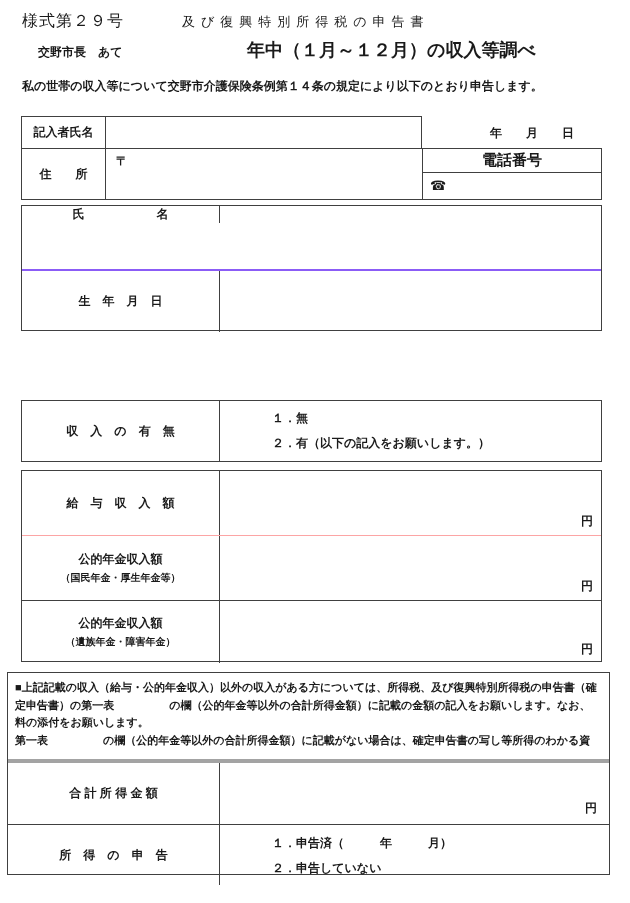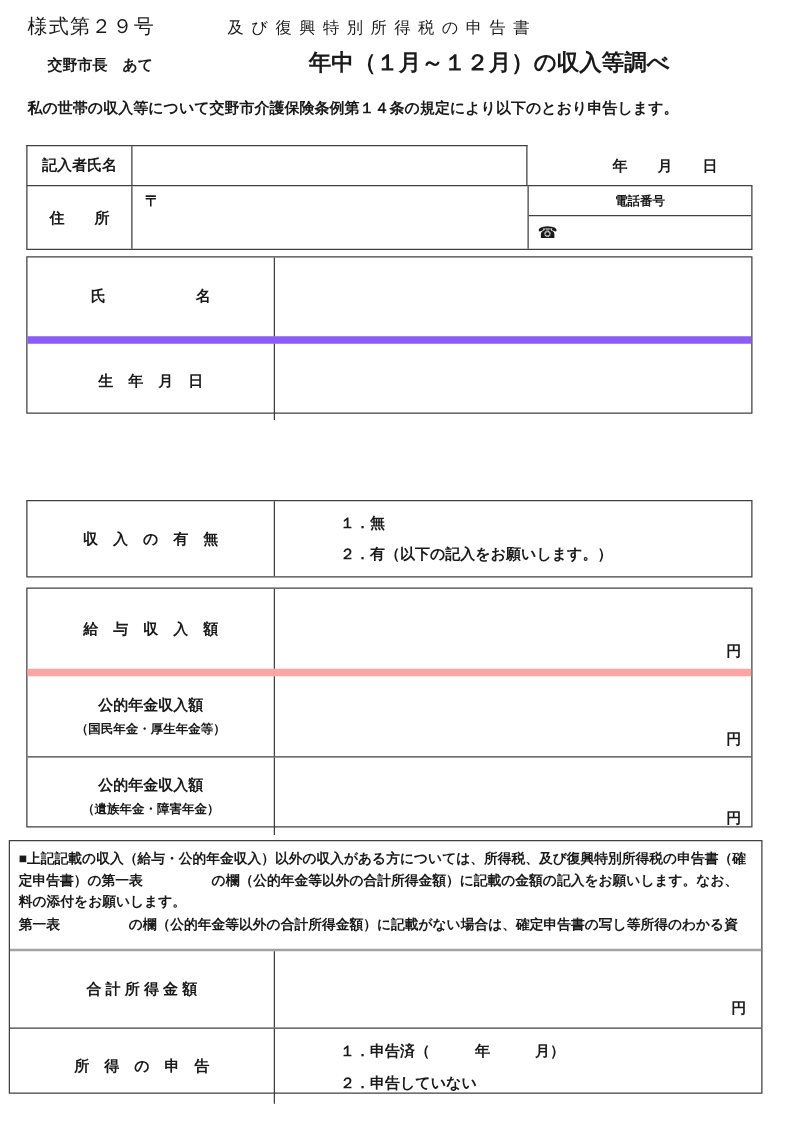--- a/index.html
+++ b/index.html
@@ -5,21 +5,21 @@
   html,body{margin:0;padding:0;background:#ffffff;}
   #page{
     position:relative;width:630px;height:903px;background:#ffffff;
     font-family:"Liberation Sans","DejaVu Sans",sans-serif;
     color:#1a1a1a;overflow:hidden;
   }
   .abs{position:absolute;box-sizing:border-box;}
   .bx{border:1px solid #404040;}
   .serif{font-family:"Liberation Serif","DejaVu Serif",serif;}
   .b12{font-size:12px;font-weight:bold;white-space:pre;}
-  .b11{font-size:10px;font-weight:bold;white-space:pre;}
+  .b11{font-size:15px;font-weight:bold;white-space:pre;}
   .b13{font-size:18px;font-weight:bold;white-space:pre;}
   .cellc{display:flex;align-items:center;justify-content:center;white-space:pre;}
   .lblcol{border-right:1px solid #404040;}
   .yen{position:absolute;right:8px;bottom:5px;font-size:12px;font-weight:bold;}
   .optline{line-height:25px;white-space:pre;margin-left:44px;}
   .noteline{font-size:11px;font-weight:bold;line-height:17.5px;white-space:pre;}
   .sublbl{font-size:10px;font-weight:bold;margin-top:3px;white-space:pre;}
 </style>
 </head>
 <body>
@@ -46,40 +46,40 @@
     </div>
     <div class="abs" style="left:401px;top:0;right:0;height:100%;">
       <div class="cellc b11" style="height:23px;border-bottom:1px solid #404040;">電話番号</div>
       <div style="height:28px;">
         <span class="abs" style="left:7px;top:29px;font-size:13px;font-weight:bold;">☎</span>
       </div>
     </div>
   </div>
 
   <div class="abs bx" style="left:21px;top:205px;width:581px;height:126px;">
-    <div style="height:63px;border-bottom:6px solid #8b5cf6;display:flex;">
+    <div style="height:63px;border-bottom:2px solid #8b5cf6;display:flex;flex-direction:column;">
       <div class="lblcol cellc b12" style="width:197px;">氏　　　　　　名</div>
       <div style="flex:1;"></div>
     </div>
     <div style="height:61px;display:flex;">
       <div class="lblcol cellc b12" style="width:197px;">生　年　月　日</div>
       <div style="flex:1;"></div>
     </div>
   </div>
 
   <div class="abs bx" style="left:21px;top:400px;width:581px;height:62px;display:flex;">
     <div class="lblcol cellc b12" style="width:197px;">収　入　の　有　無</div>
     <div style="flex:1;padding:5px 0 0 8px;">
       <div class="b12 optline">１．無</div>
       <div class="b12 optline">２．有（以下の記入をお願いします。）</div>
     </div>
   </div>
 
   <div class="abs bx" style="left:21px;top:470px;width:581px;height:192px;">
-    <div style="height:64px;border-bottom:6px solid #fca5a5;display:flex;">
+    <div style="height:64px;border-bottom:1px solid #fca5a5;display:flex;">
       <div class="lblcol cellc b12" style="width:197px;">給　与　収　入　額</div>
       <div style="flex:1;position:relative;">
         <span class="yen">円</span>
       </div>
     </div>
     <div style="height:64px;border-bottom:1px solid #404040;display:flex;">
       <div class="lblcol cellc b12" style="width:197px;flex-direction:column;">
         <div>公的年金収入額</div>
         <div class="sublbl">（国民年金・厚生年金等）</div>
       </div>
@@ -92,21 +92,21 @@
         <div>公的年金収入額</div>
         <div class="sublbl">（遺族年金・障害年金）</div>
       </div>
       <div style="flex:1;position:relative;">
         <span class="yen">円</span>
       </div>
     </div>
   </div>
 
   <div class="abs bx" style="left:7px;top:672px;width:603px;height:203px;">
-    <div style="height:80px;border-bottom:2px solid #a3a3a3;padding:6px 0 0 7px;">
+    <div style="height:80px;border-bottom:4px solid #a3a3a3;padding:6px 0 0 7px;">
       <div class="noteline">■上記記載の収入（給与・公的年金収入）以外の収入がある方については、所得税、及び復興特別所得税の申告書（確</div>
       <div class="noteline">定申告書）の第一表　　　　　の欄（公的年金等以外の合計所得金額）に記載の金額の記入をお願いします。なお、</div>
       <div class="noteline">料の添付をお願いします。</div>
       <div class="noteline">第一表　　　　　の欄（公的年金等以外の合計所得金額）に記載がない場合は、確定申告書の写し等所得のわかる資</div>
     </div>
     <div style="height:61px;border-bottom:1px solid #404040;display:flex;">
       <div class="lblcol cellc b12" style="width:211px;">合 計 所 得 金 額</div>
       <div style="flex:1;position:relative;">
         <span class="yen" style="right:12px;bottom:7px;">円</span>
       </div>

